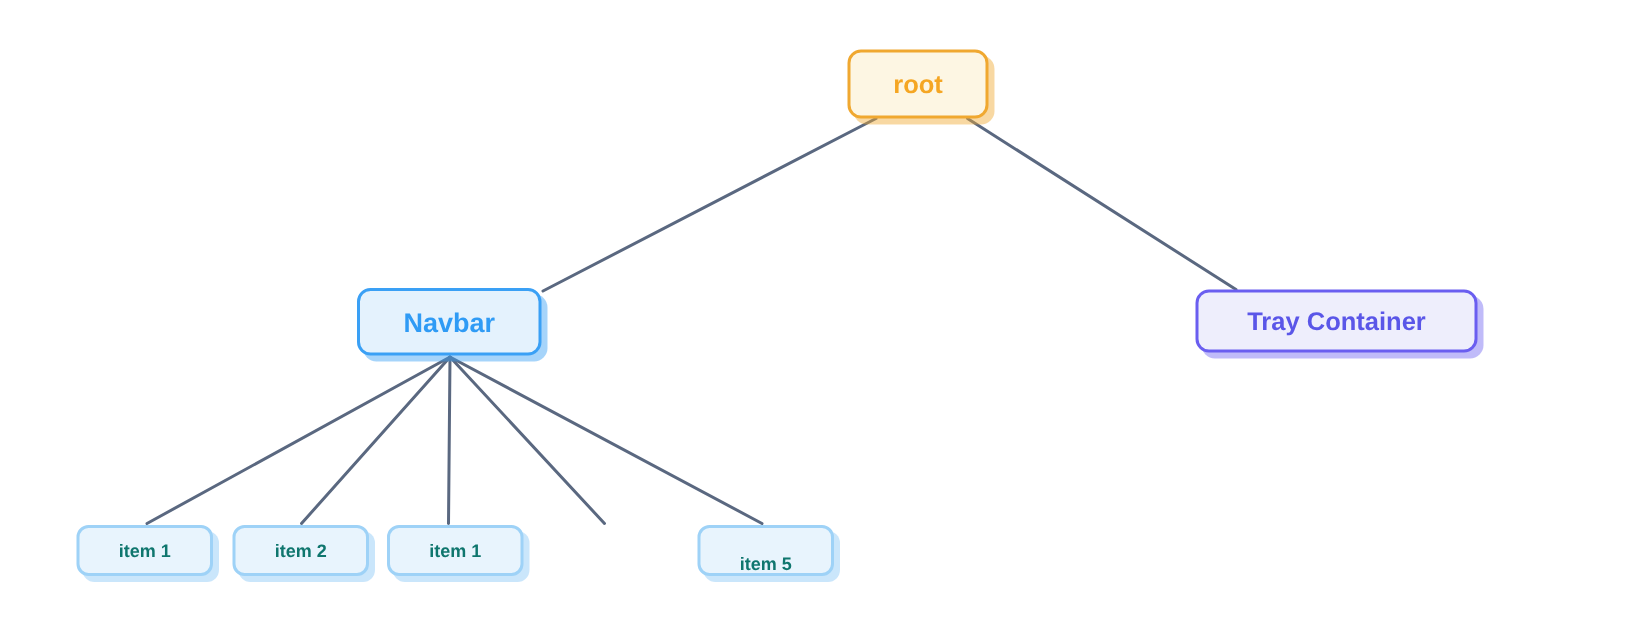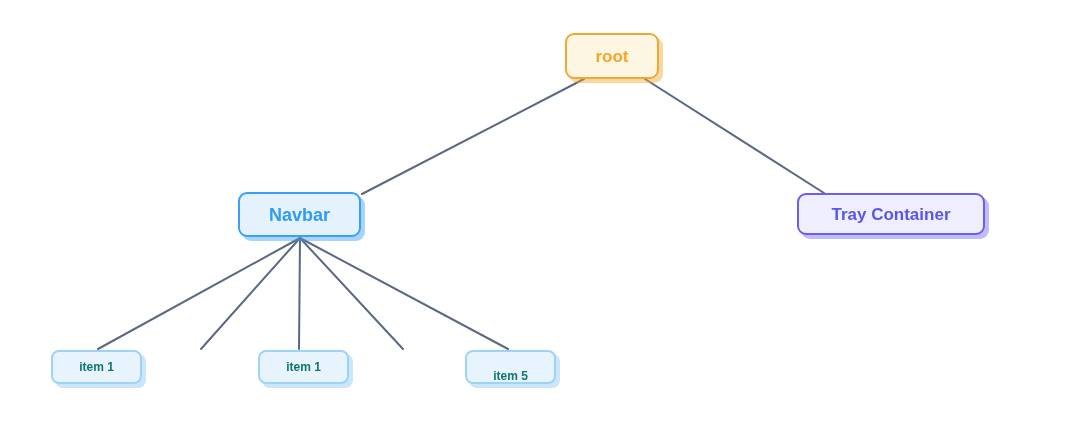--- a/index.html
+++ b/index.html
@@ -143,20 +143,23 @@
     <span class="node-label">Navbar</span>
   </div>
 
   <div class="node node-tray">
     <span class="node-label">Tray Container</span>
   </div>
 
   <div class="node node-leaf leaf-0">
     <span class="node-label">item 1</span>
   </div>
+  <div class="node node-leaf leaf-1">
+    <span class="node-label">item 2</span>
+  </div>
   <div class="node node-leaf leaf-2">
     <span class="node-label">item 1</span>
   </div>
   <div class="node node-leaf leaf-4">
     <span class="node-label">item 5</span>
   </div>
 
 </div>
 
 </body></html>

